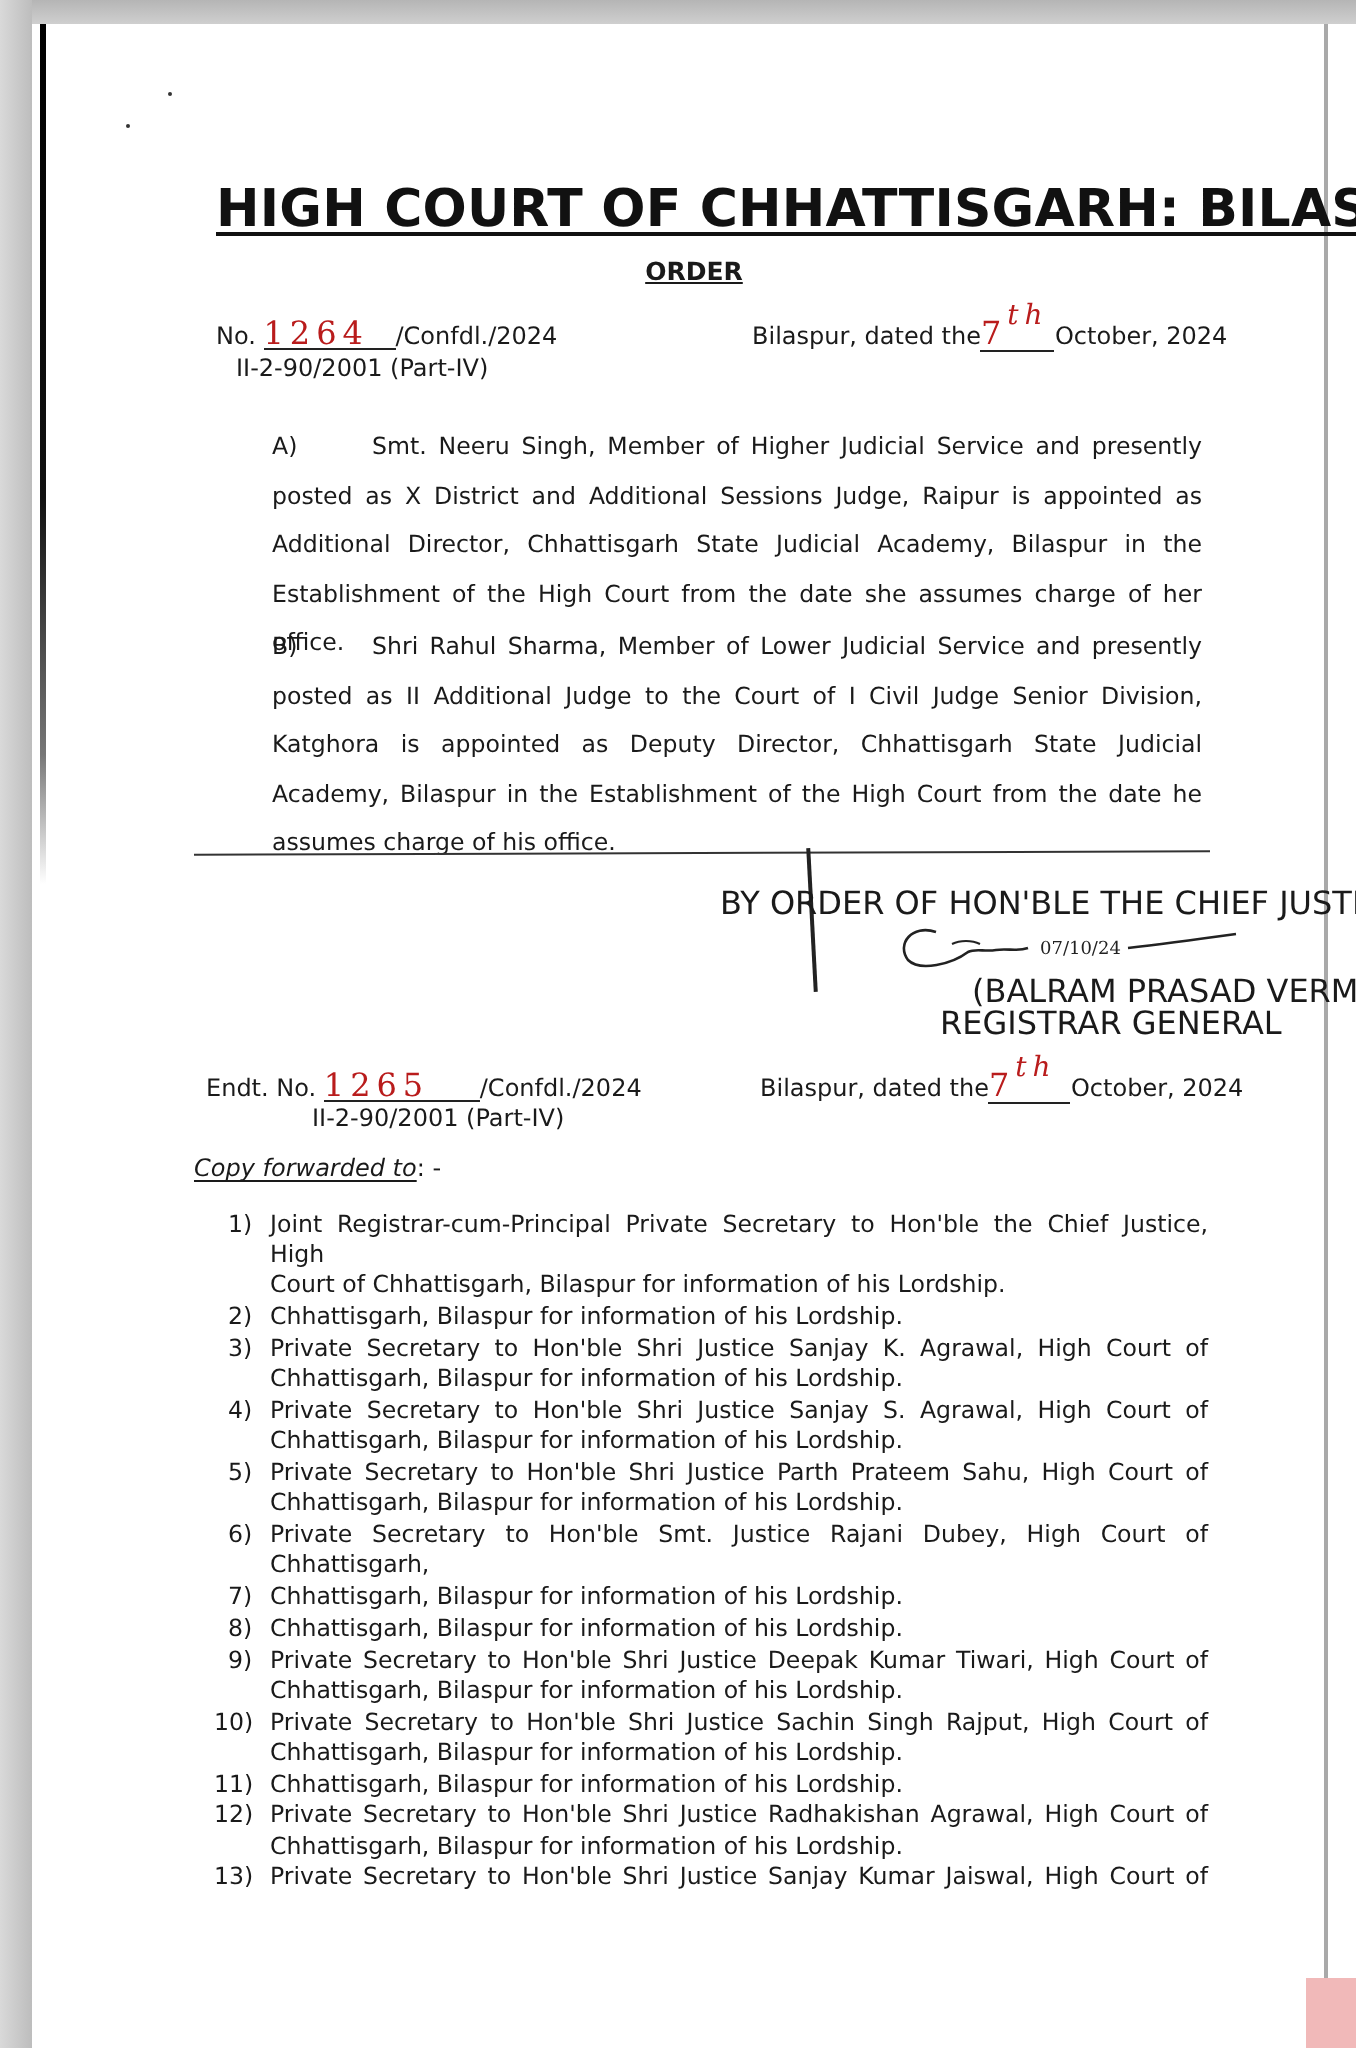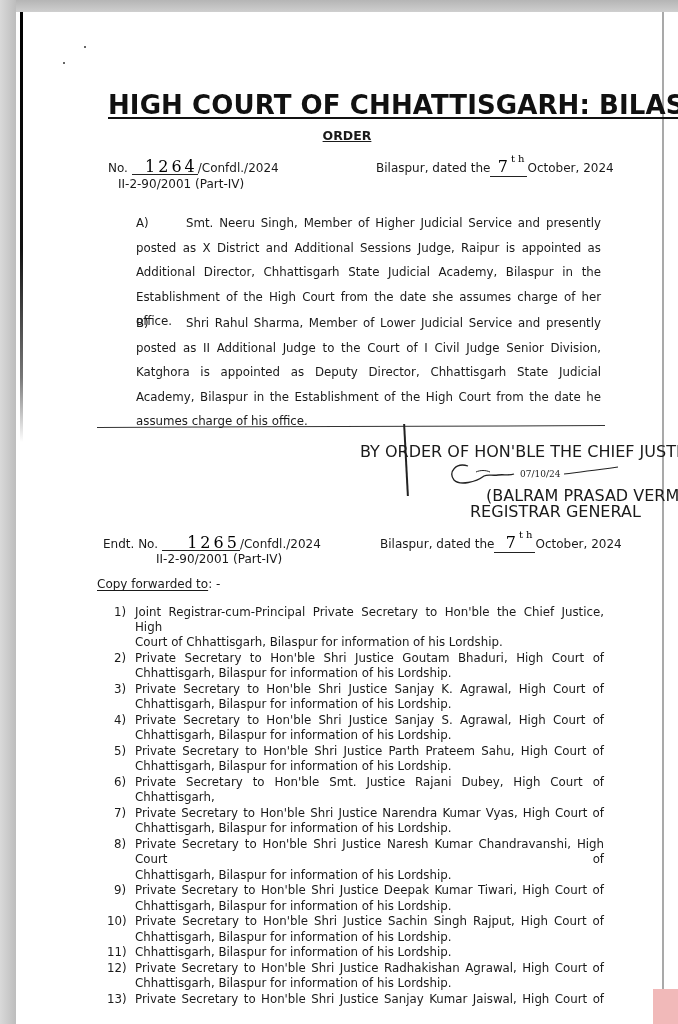--- a/index.html
+++ b/index.html
@@ -44,25 +44,25 @@
       font-size: 26px; letter-spacing: 0.1px;
       text-decoration: underline; text-underline-offset: 3px;
       white-space: nowrap; color: #111;
     }
     .order {
       position: absolute; left: 0; top: 128px; width: 678px; text-align: center;
       font-weight: bold; font-size: 12.5px; text-decoration: underline; text-indent: 16px;
     }
     .ref { position: absolute; font-size: 12px; white-space: nowrap; }
     .blank {
-      display: inline-block; border-bottom: 1px solid #222; text-align: right;
+      display: inline-block; border-bottom: 1px solid #222; text-align: left;
       font-family: "DejaVu Serif", serif; font-size: 16px; line-height: 14px;
-      letter-spacing: 3px; color: #000000;
-    }
-    .sup { font-size: 10px; position: relative; top: -10px; font-family: "DejaVu Serif", serif; }
+      letter-spacing: 3px; color: #b91c1c;
+    }
+    .sup { font-size: 14px; position: relative; top: -10px; font-family: "DejaVu Serif", serif; font-style: italic; }
 
     .para {
       position: absolute; left: 136px; width: 465px;
       font-size: 11.8px; line-height: 24.5px; text-align: justify;
     }
     .para .label { display: inline-block; width: 50px; }
 
     .divider {
       position: absolute; left: 97px; top: 426px; width: 508px; height: 0;
       border-top: 1.3px solid #333; transform: rotate(-0.2deg);
@@ -72,21 +72,21 @@
       background: #222; transform: rotate(-3deg);
     }
     .sig-block { position: absolute; font-size: 16px; white-space: nowrap; }
     .signature {
       position: absolute; left: 446px; top: 458px; width: 175px; height: 30px;
     }
 
     .copy-title {
       position: absolute; left: 97px; top: 577px; font-size: 12px; white-space: nowrap;
     }
-    .copy-title u { text-underline-offset: 2px; }
+    .copy-title u { text-underline-offset: 2px; font-style: italic; }
 
     .list { position: absolute; left: 114px; top: 605px; width: 490px; }
     .li { position: relative; font-size: 11.8px; line-height: 15.2px; margin-bottom: 0.6px; }
     .li .num { position: absolute; left: 0; top: 0; }
     .li .txt { display: block; padding-left: 21px; text-align: justify; text-align-last: left; }
     .li .txt .l1 { display: block; text-align: justify; text-align-last: justify; }
     .li .txt .l2 { display: block; }
   </style>
 </head>
 <body>
@@ -148,21 +148,20 @@
     <div class="li">
       <span class="num">1)</span>
       <span class="txt">
         <span class="l1">Joint Registrar-cum-Principal Private Secretary to Hon'ble the Chief Justice, High</span>
         <span class="l2">Court of Chhattisgarh, Bilaspur for information of his Lordship.</span>
       </span>
     </div>
     <div class="li">
       <span class="num">2)</span>
       <span class="txt">
-        <span class="l1">Private Secretary to Hon'ble Shri Justice Goutam Bhaduri, High Court of</span>
         <span class="l2">Chhattisgarh, Bilaspur for information of his Lordship.</span>
       </span>
     </div>
     <div class="li">
       <span class="num">3)</span>
       <span class="txt">
         <span class="l1">Private Secretary to Hon'ble Shri Justice Sanjay K. Agrawal, High Court of</span>
         <span class="l2">Chhattisgarh, Bilaspur for information of his Lordship.</span>
       </span>
     </div>
@@ -182,28 +181,26 @@
     </div>
     <div class="li">
       <span class="num">6)</span>
       <span class="txt">
         <span class="l1">Private Secretary to Hon'ble Smt. Justice Rajani Dubey, High Court of Chhattisgarh,</span>
       </span>
     </div>
     <div class="li">
       <span class="num">7)</span>
       <span class="txt">
-        <span class="l1">Private Secretary to Hon'ble Shri Justice Narendra Kumar Vyas, High Court of</span>
         <span class="l2">Chhattisgarh, Bilaspur for information of his Lordship.</span>
       </span>
     </div>
     <div class="li">
       <span class="num">8)</span>
       <span class="txt">
-        <span class="l1">Private Secretary to Hon'ble Shri Justice Naresh Kumar Chandravanshi, High Court of</span>
         <span class="l2">Chhattisgarh, Bilaspur for information of his Lordship.</span>
       </span>
     </div>
     <div class="li">
       <span class="num">9)</span>
       <span class="txt">
         <span class="l1">Private Secretary to Hon'ble Shri Justice Deepak Kumar Tiwari, High Court of</span>
         <span class="l2">Chhattisgarh, Bilaspur for information of his Lordship.</span>
       </span>
     </div>

